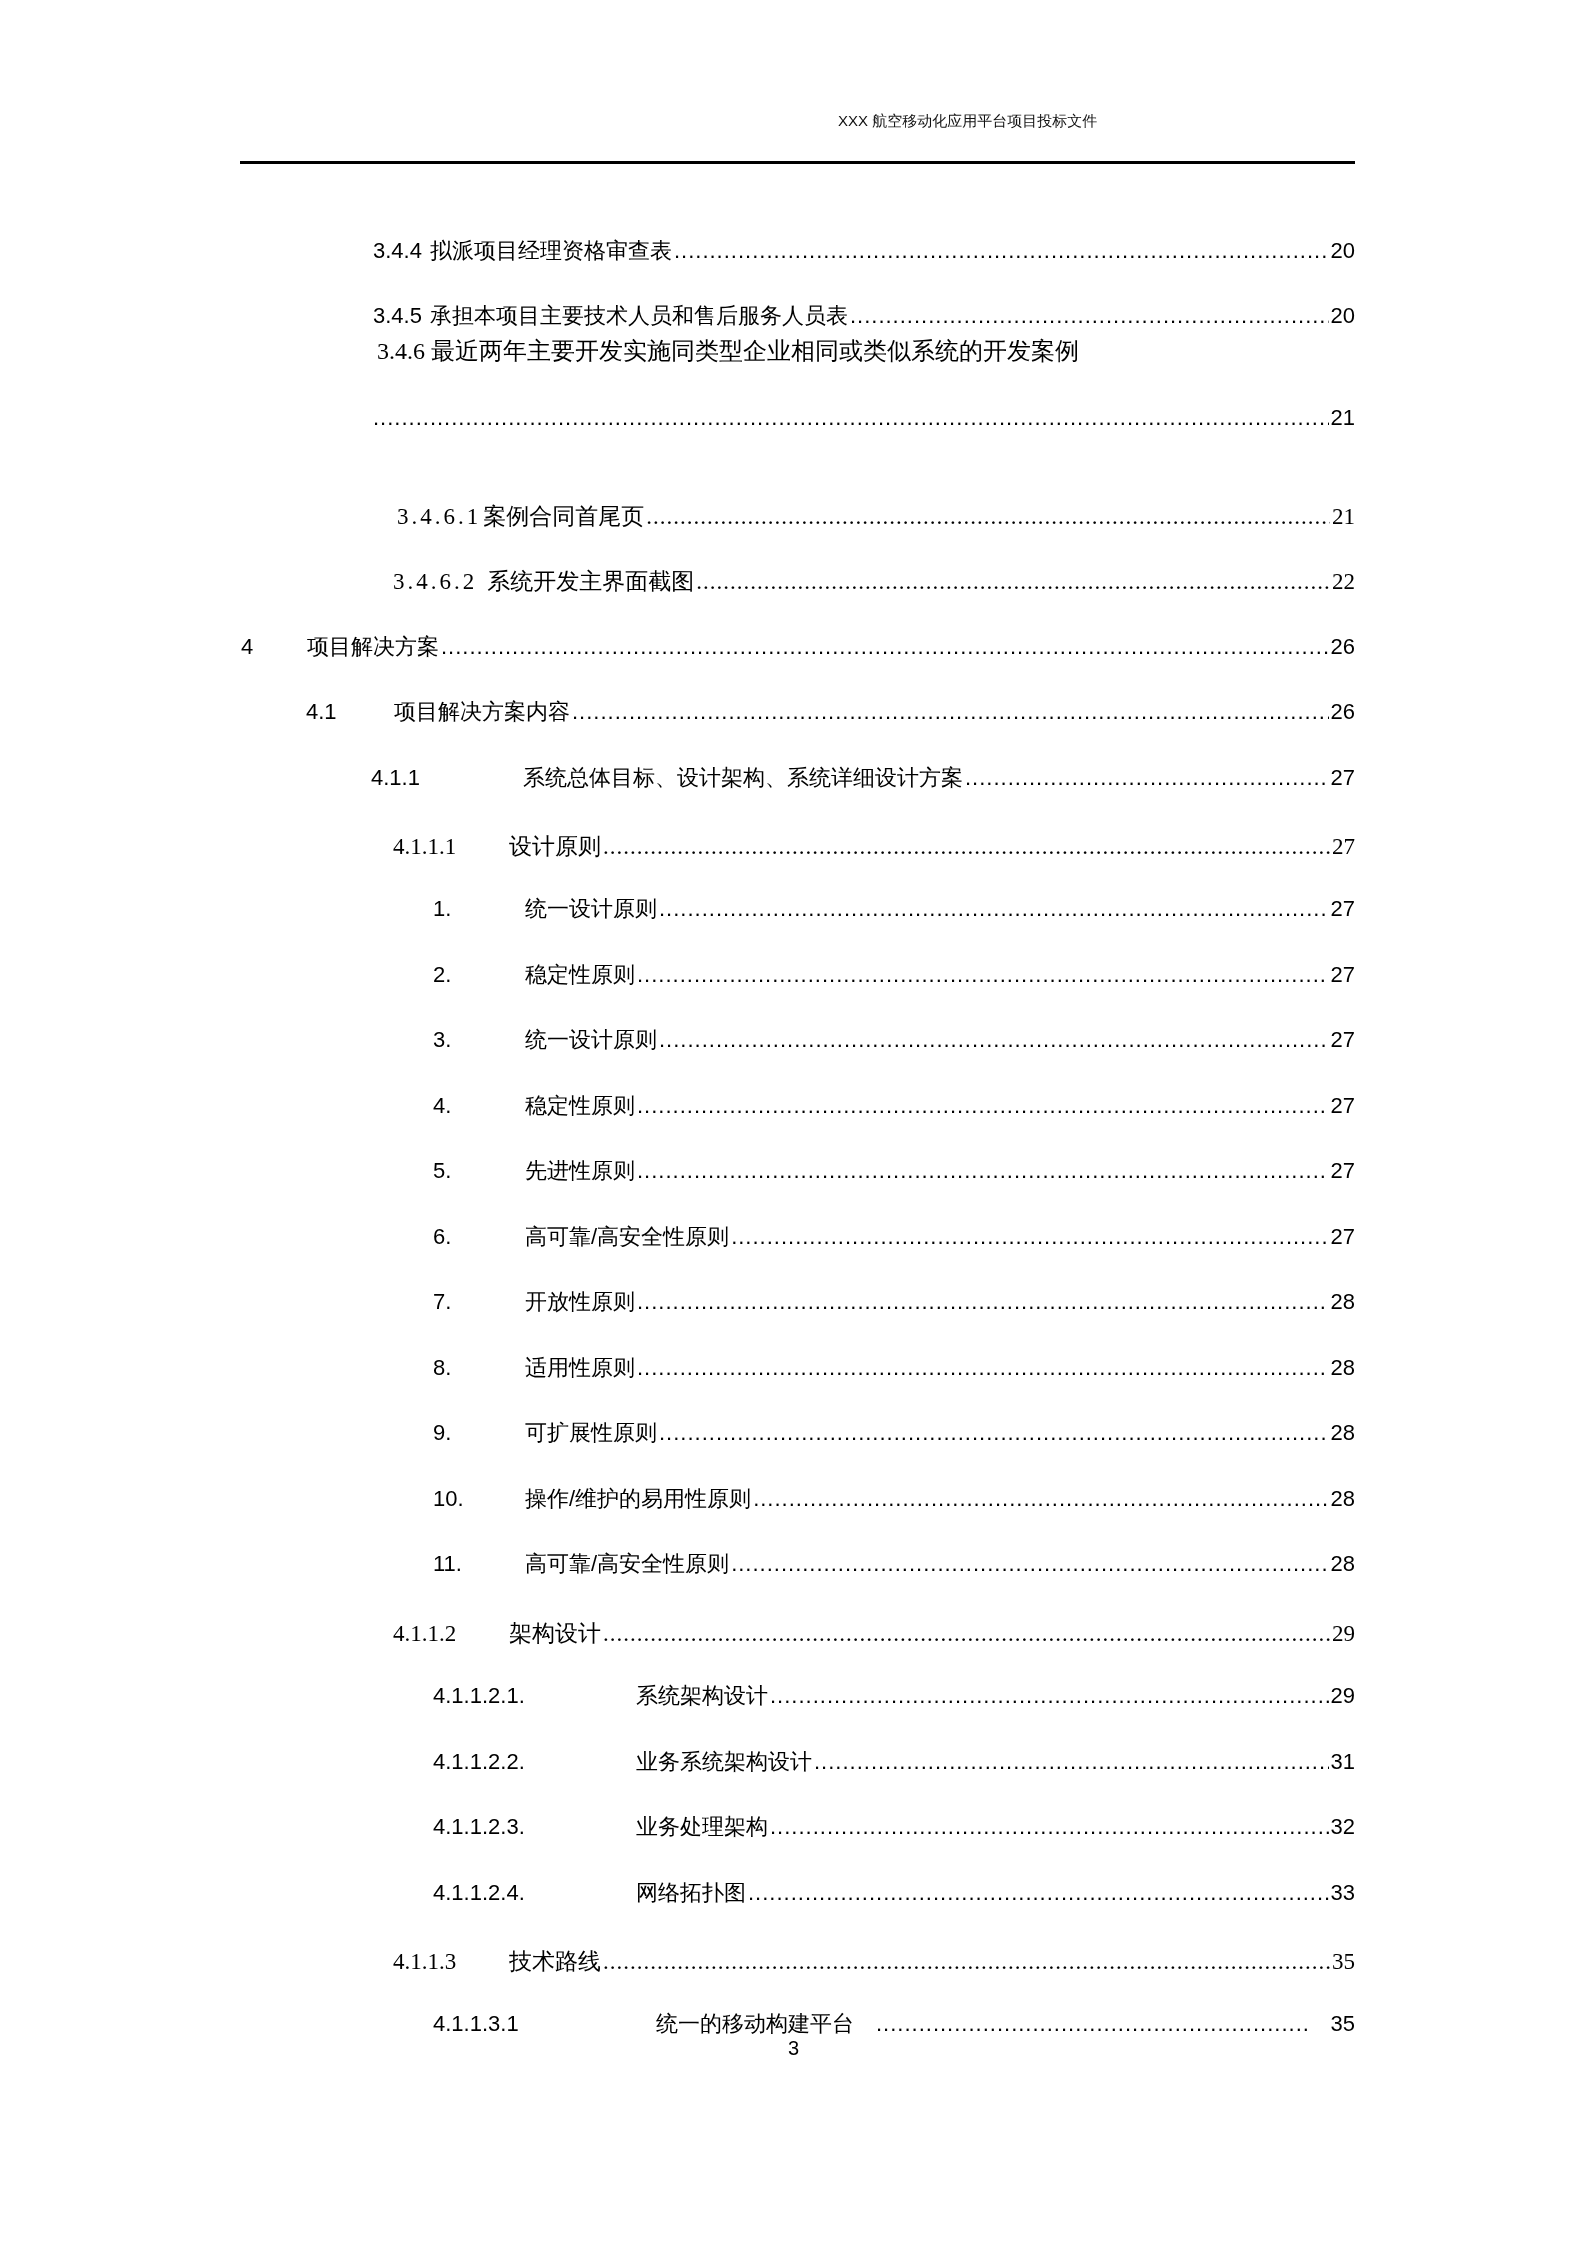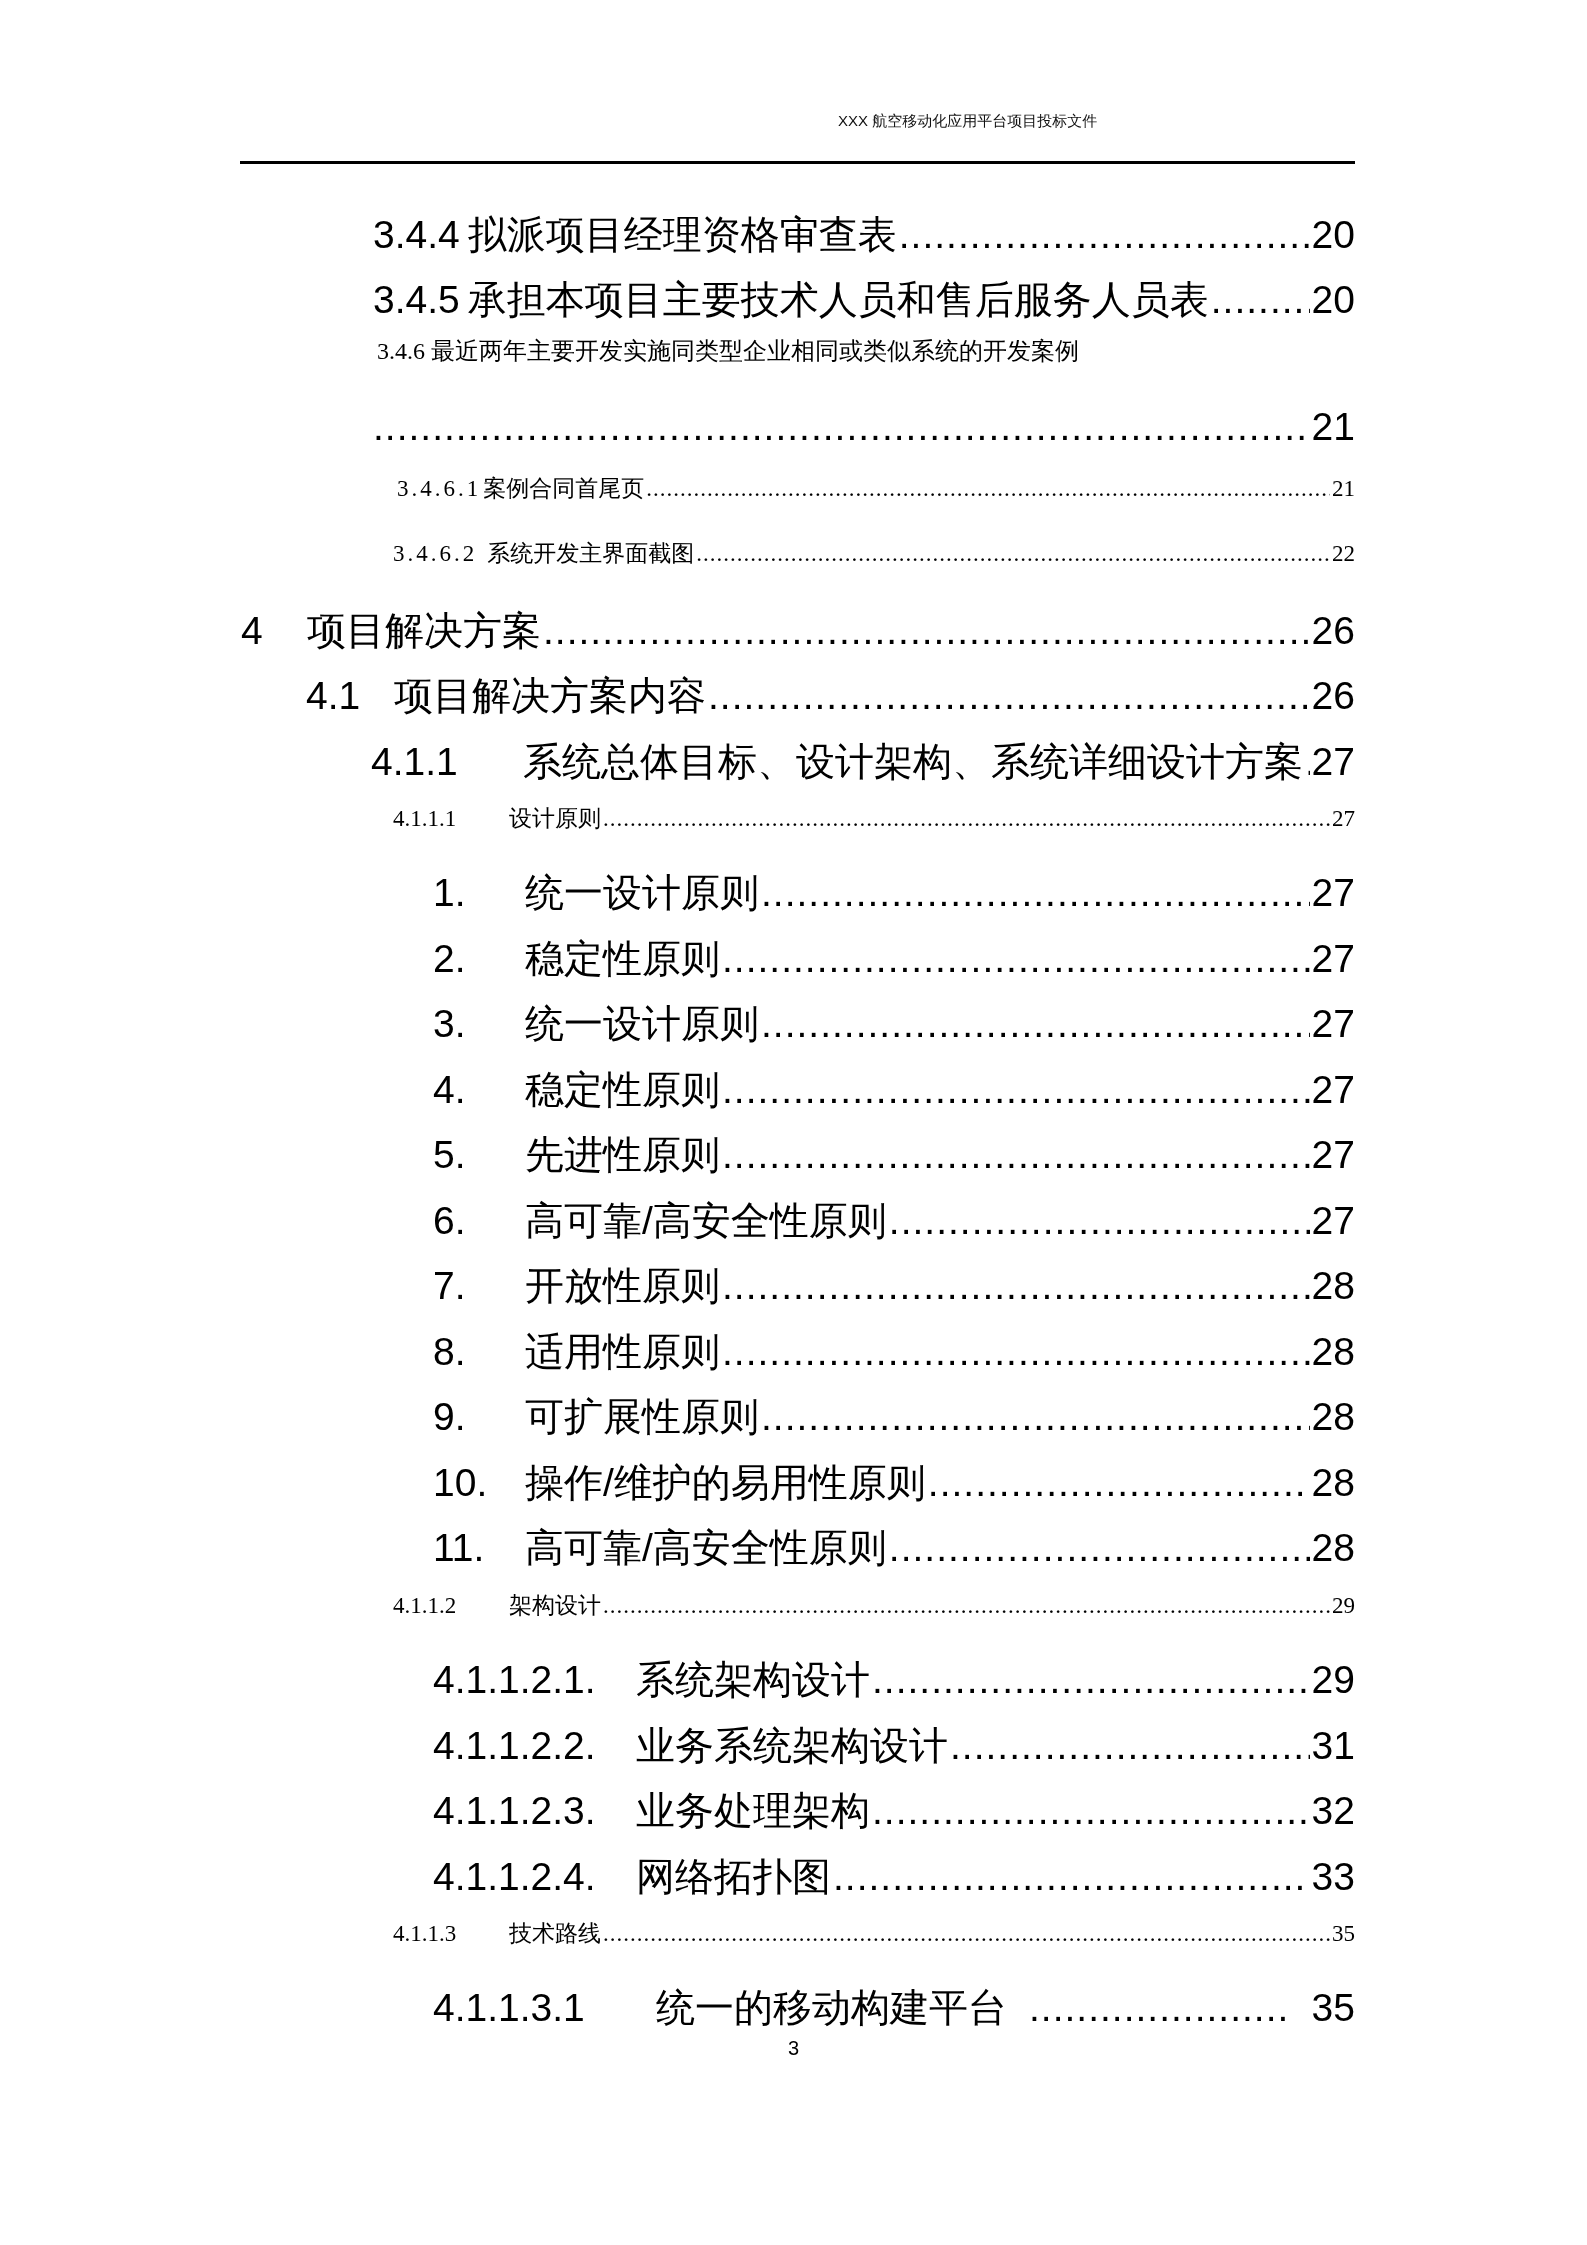--- a/index.html
+++ b/index.html
@@ -10,34 +10,34 @@
     white-space:nowrap;
   }
   .header-rule {
     position:absolute; left:240px; top:161px; width:1115px; height:3px; background:#000;
   }
   .toc-line {
     position:absolute; display:flex; align-items:baseline; white-space:nowrap;
     right:232px; color:#000;
   }
   .toc-line .num { flex:none; }
-  .toc-line .title { flex:none; }
+  .toc-line .title { flex:none;margin-top:28px; }
   .toc-line .leader {
     flex:1 1 auto; overflow:hidden; margin:0 2px; letter-spacing:1px;
     color:#000;
   }
   .toc-line .leader::before {
     content:"....................................................................................................................................................................................................................................................................................................................";
   }
   .toc-line .page { flex:none; text-align:right; }
 
   .sans { font-family:"Liberation Sans", sans-serif; }
   .serif { font-family:"Liberation Serif", serif; }
 
-  .lvl-big { font-size:39px; }
+  .lvl-big { font-size:22px; }
   .lvl-small { font-size:23px; }
 
   .page-number {
     position:absolute; left:788px; top:2037px;
     font-family:"Liberation Sans", sans-serif; font-size:20px;
   }
   .wrap-first {
     position:absolute; left:377px; top:335px; width:982px;
     font-family:"Liberation Serif", serif; font-size:24px; white-space:nowrap;
   }

